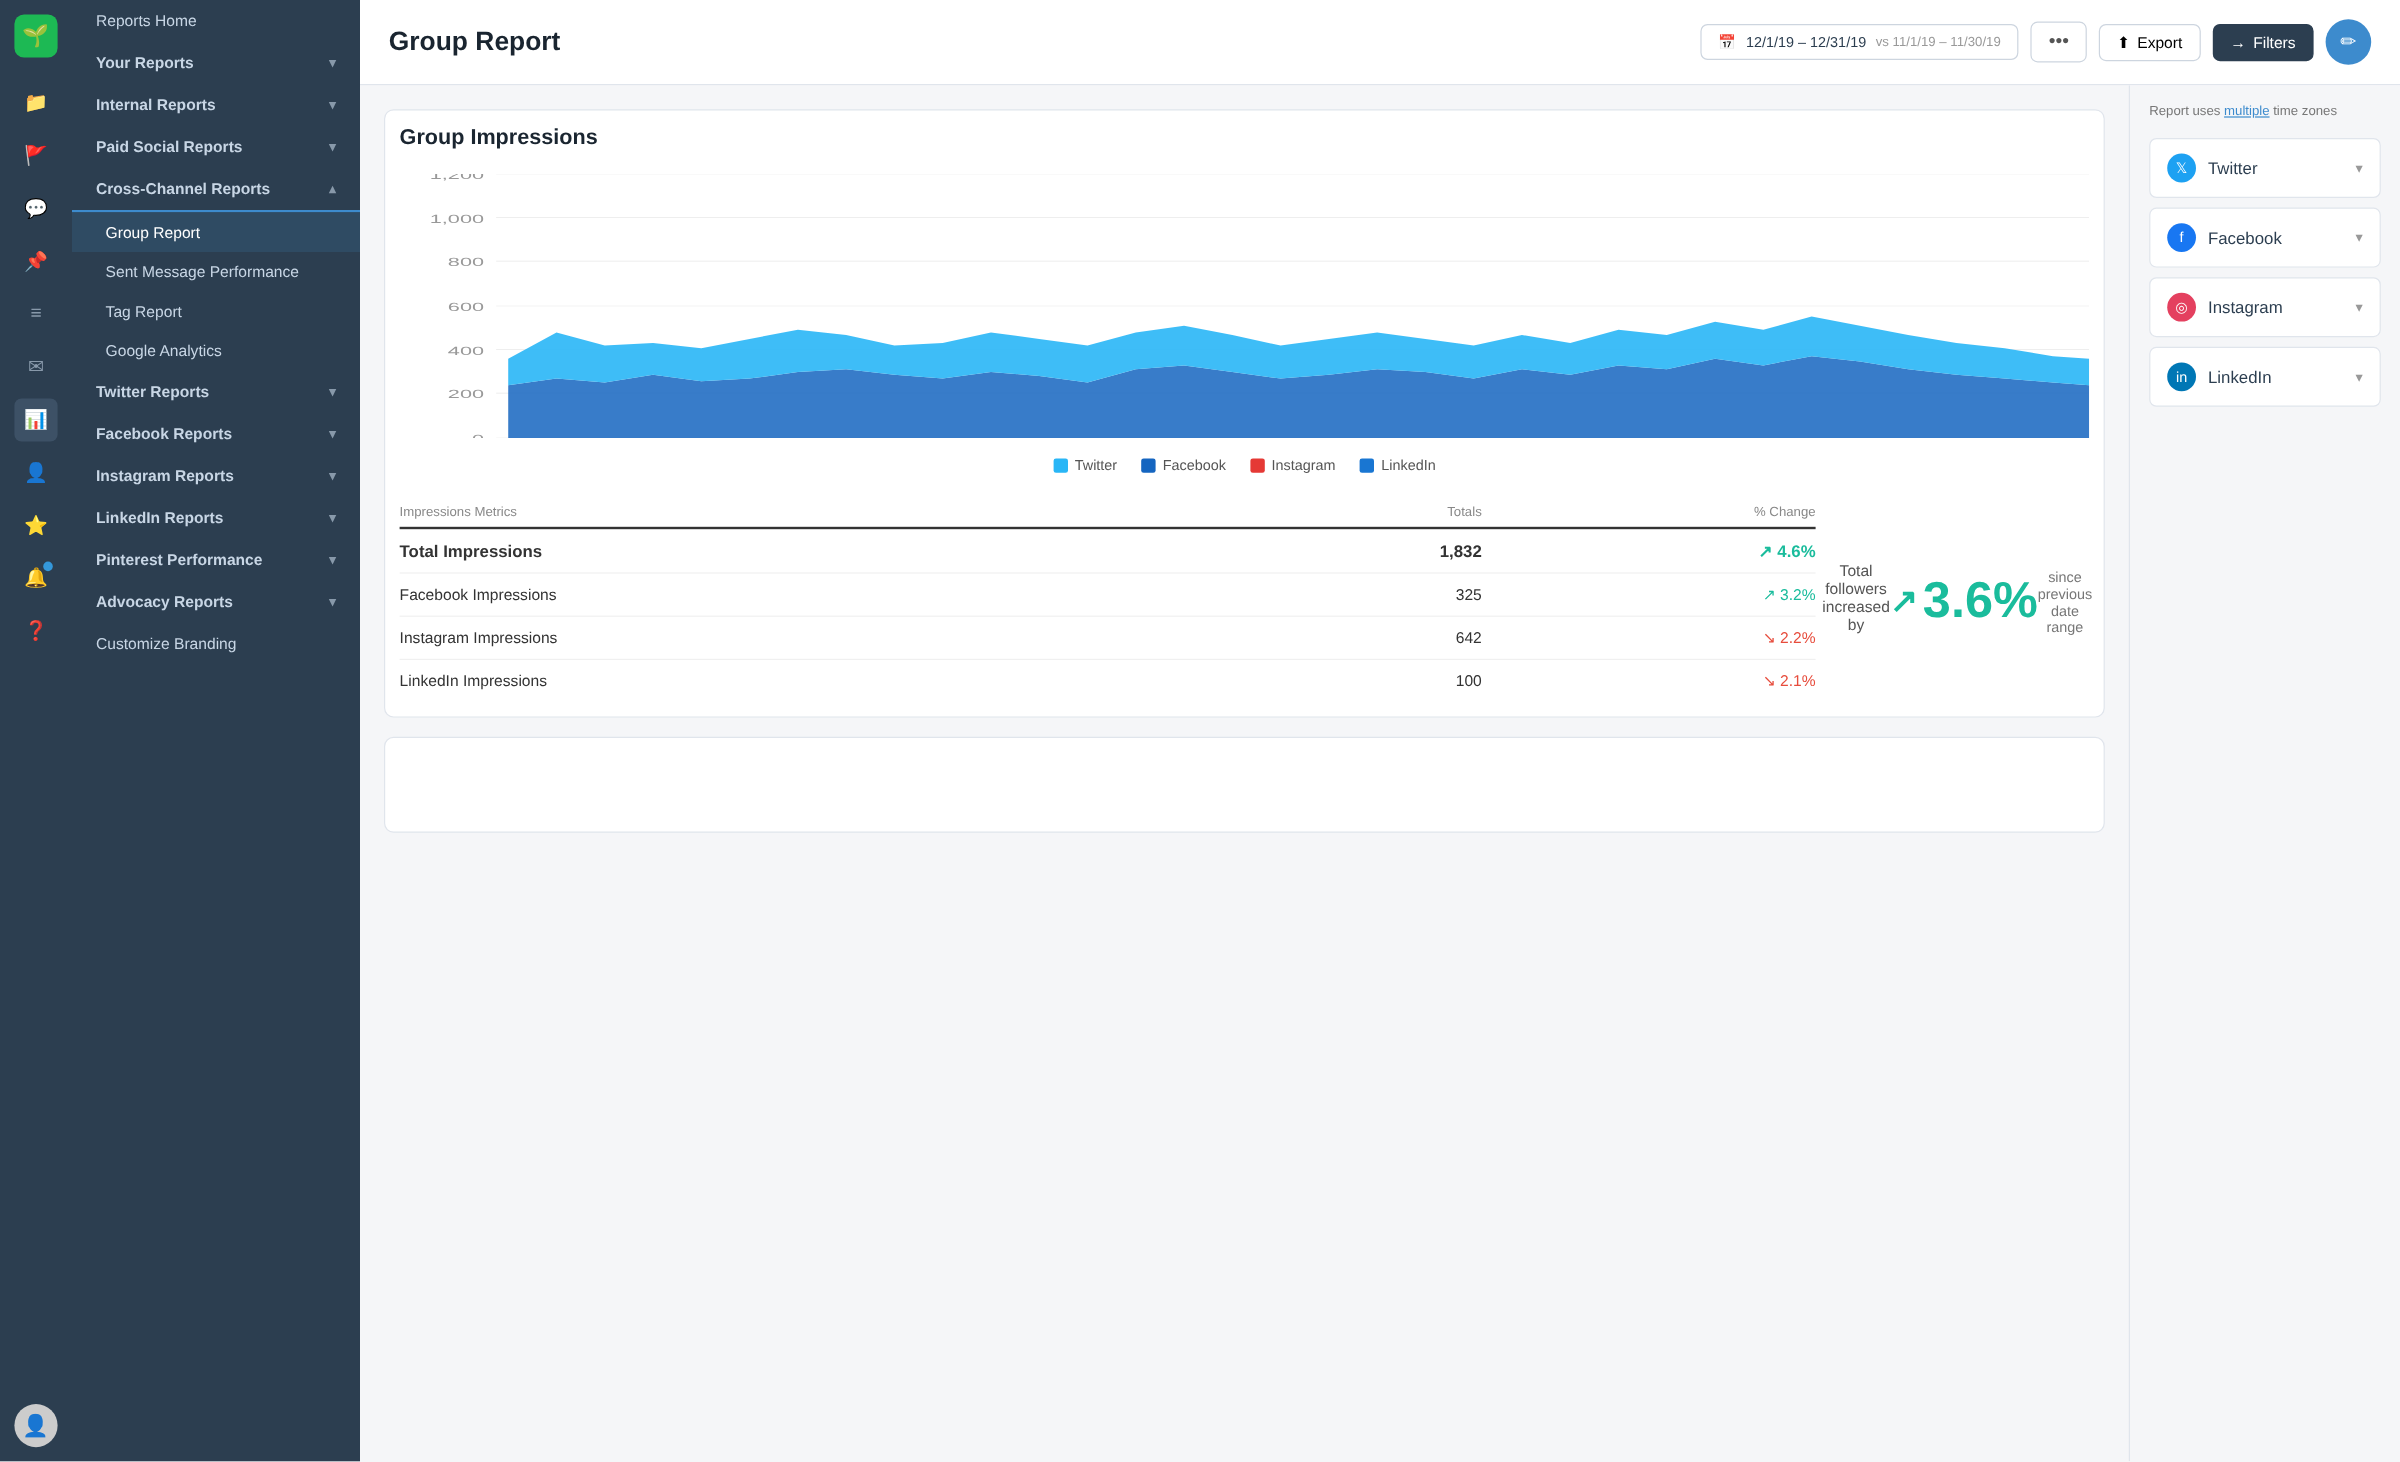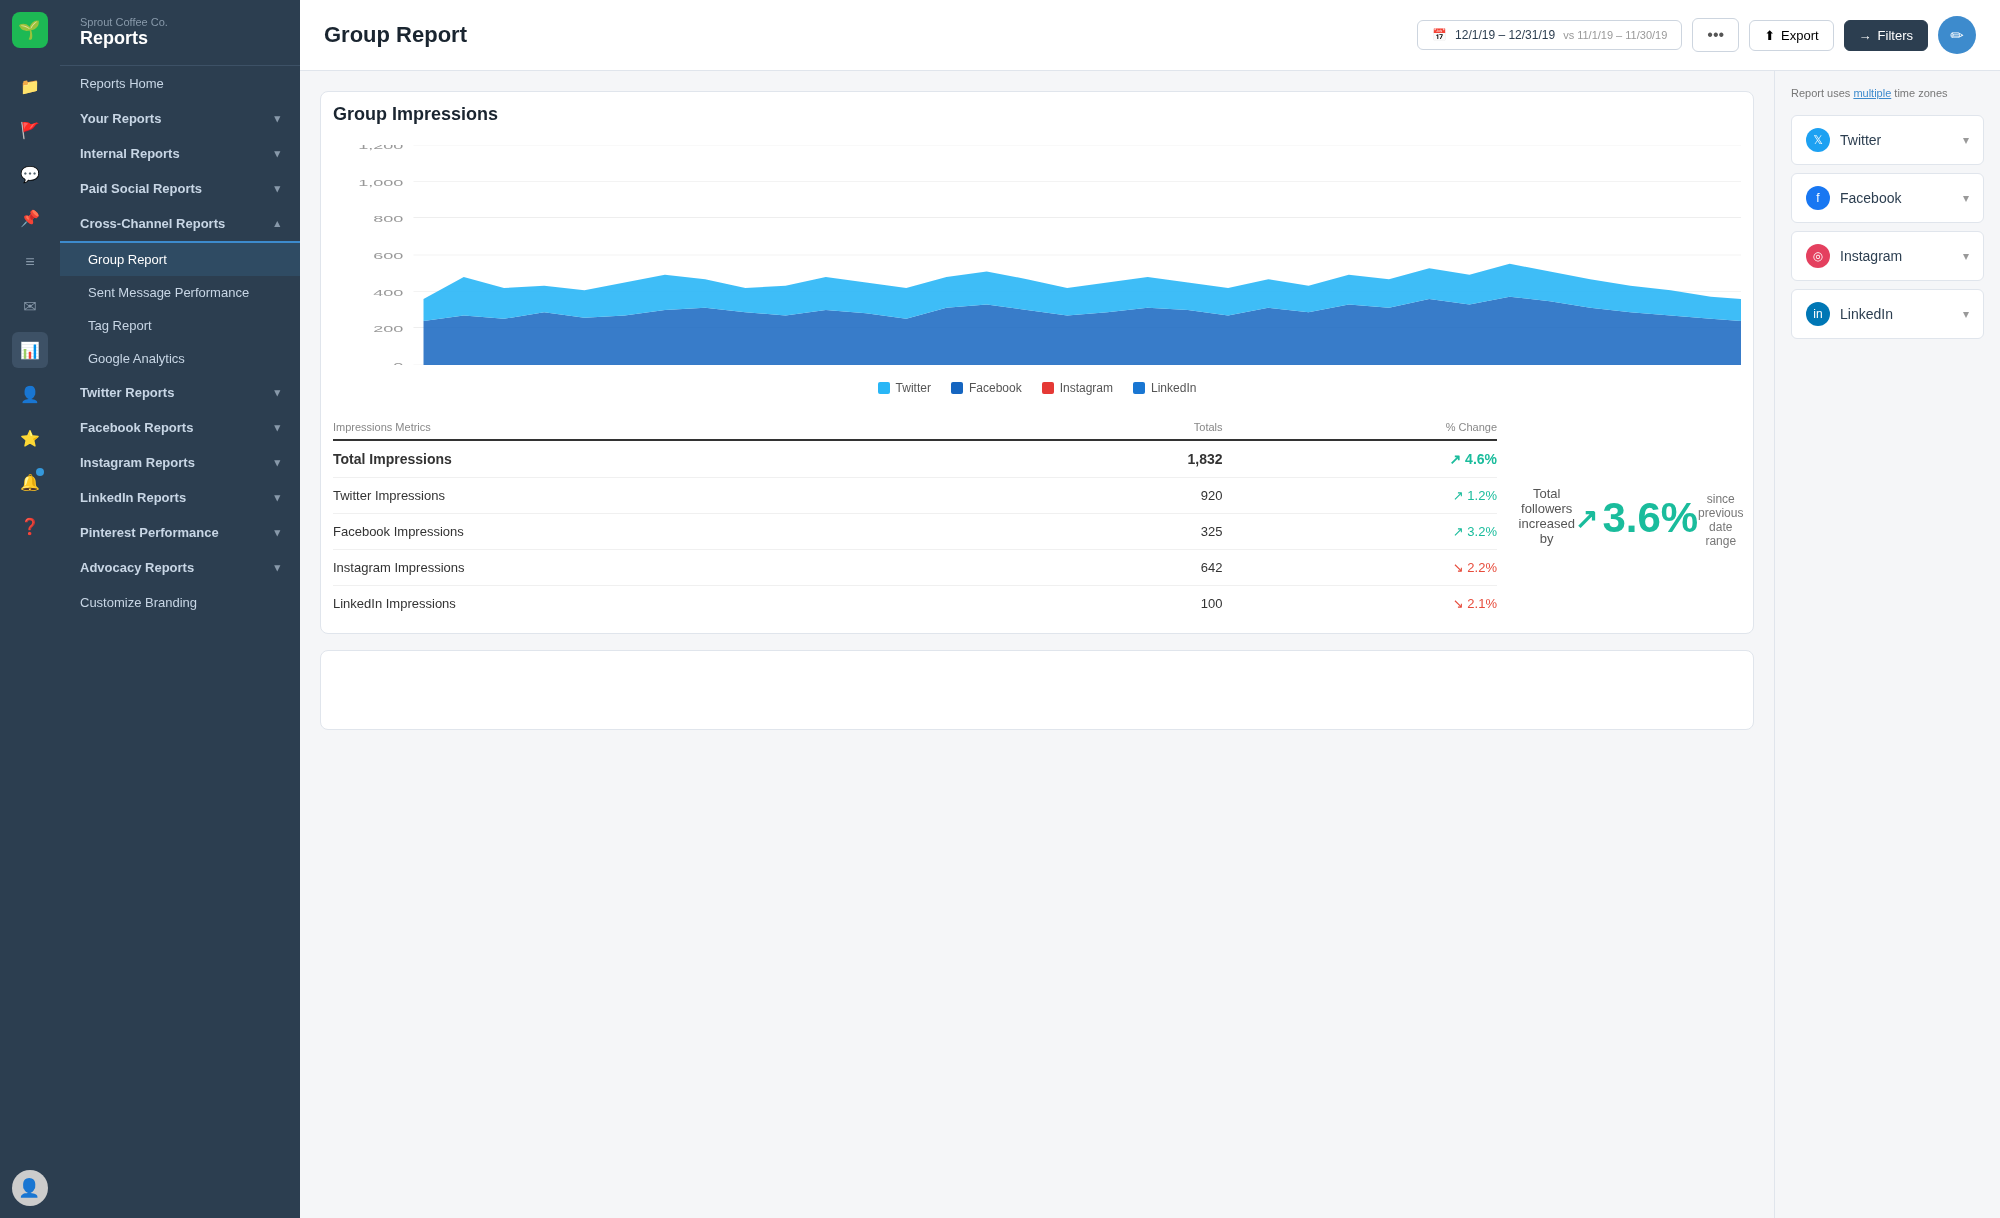--- a/index.html
+++ b/index.html
@@ -165,21 +165,21 @@
       display: flex; align-items: center; gap: 20px;
       justify-content: center;
       margin-top: 16px;
     }
     .legend-item { display: flex; align-items: center; gap: 6px; font-size: 12px; color: #555; }
     .legend-dot { width: 12px; height: 12px; border-radius: 2px; }
 
     
     .metrics-section {
       display: flex;
-      gap: 24px;
+      gap: 8px;
       margin-top: 20px;
     }
     .metrics-table { flex: 1; }
     .metrics-table table { width: 100%; border-collapse: collapse; }
     .metrics-table th { font-size: 11px; color: #888; text-align: left; padding: 6px 0; font-weight: 500; }
     .metrics-table th:last-child, .metrics-table td:last-child { text-align: right; }
     .metrics-table th:nth-child(2), .metrics-table td:nth-child(2) { text-align: right; }
     .metrics-table td { padding: 10px 0; font-size: 13px; color: #333; border-top: 1px solid #f0f0f0; }
     .metrics-table .total-row td { font-weight: 700; font-size: 14px; border-top: 2px solid #333; }
     .up-arrow { color: #1abc9c; }
@@ -237,24 +237,20 @@
   <div class="nav-icon">⭐</div>
   <div class="nav-icon notification">
     🔔
     <div class="notification-dot"></div>
   </div>
   <div class="nav-icon">❓</div>
   <div class="avatar">👤</div>
 </div>
 
 <div class="left-nav">
-  <div class="left-nav-header">
-    <div class="company">Sprout Coffee Co.</div>
-    <div class="section-title">Reports</div>
-  </div>
 
   <div class="nav-item">
     <span>Reports Home</span>
   </div>
   <div class="nav-item section-header">
     <span>Your Reports</span>
     <span class="chevron">▾</span>
   </div>
   <div class="nav-item section-header">
     <span>Internal Reports</span>
@@ -431,25 +427,20 @@
                   <th>% Change</th>
                 </tr>
               </thead>
               <tbody id="metrics-tbody">
               <tr class="total-row">
     <td>Total Impressions</td>
     <td>1,832</td>
     <td><span class="up-arrow">↗ 4.6%</span></td>
   </tr>
                   <tr>
-    <td>Twitter Impressions</td>
-    <td>920</td>
-    <td><span class="up-arrow">↗ 1.2%</span></td>
-  </tr>
-                  <tr>
     <td>Facebook Impressions</td>
     <td>325</td>
     <td><span class="up-arrow">↗ 3.2%</span></td>
   </tr>
                   <tr>
     <td>Instagram Impressions</td>
     <td>642</td>
     <td><span class="down-arrow">↘ 2.2%</span></td>
   </tr>
                   <tr>

